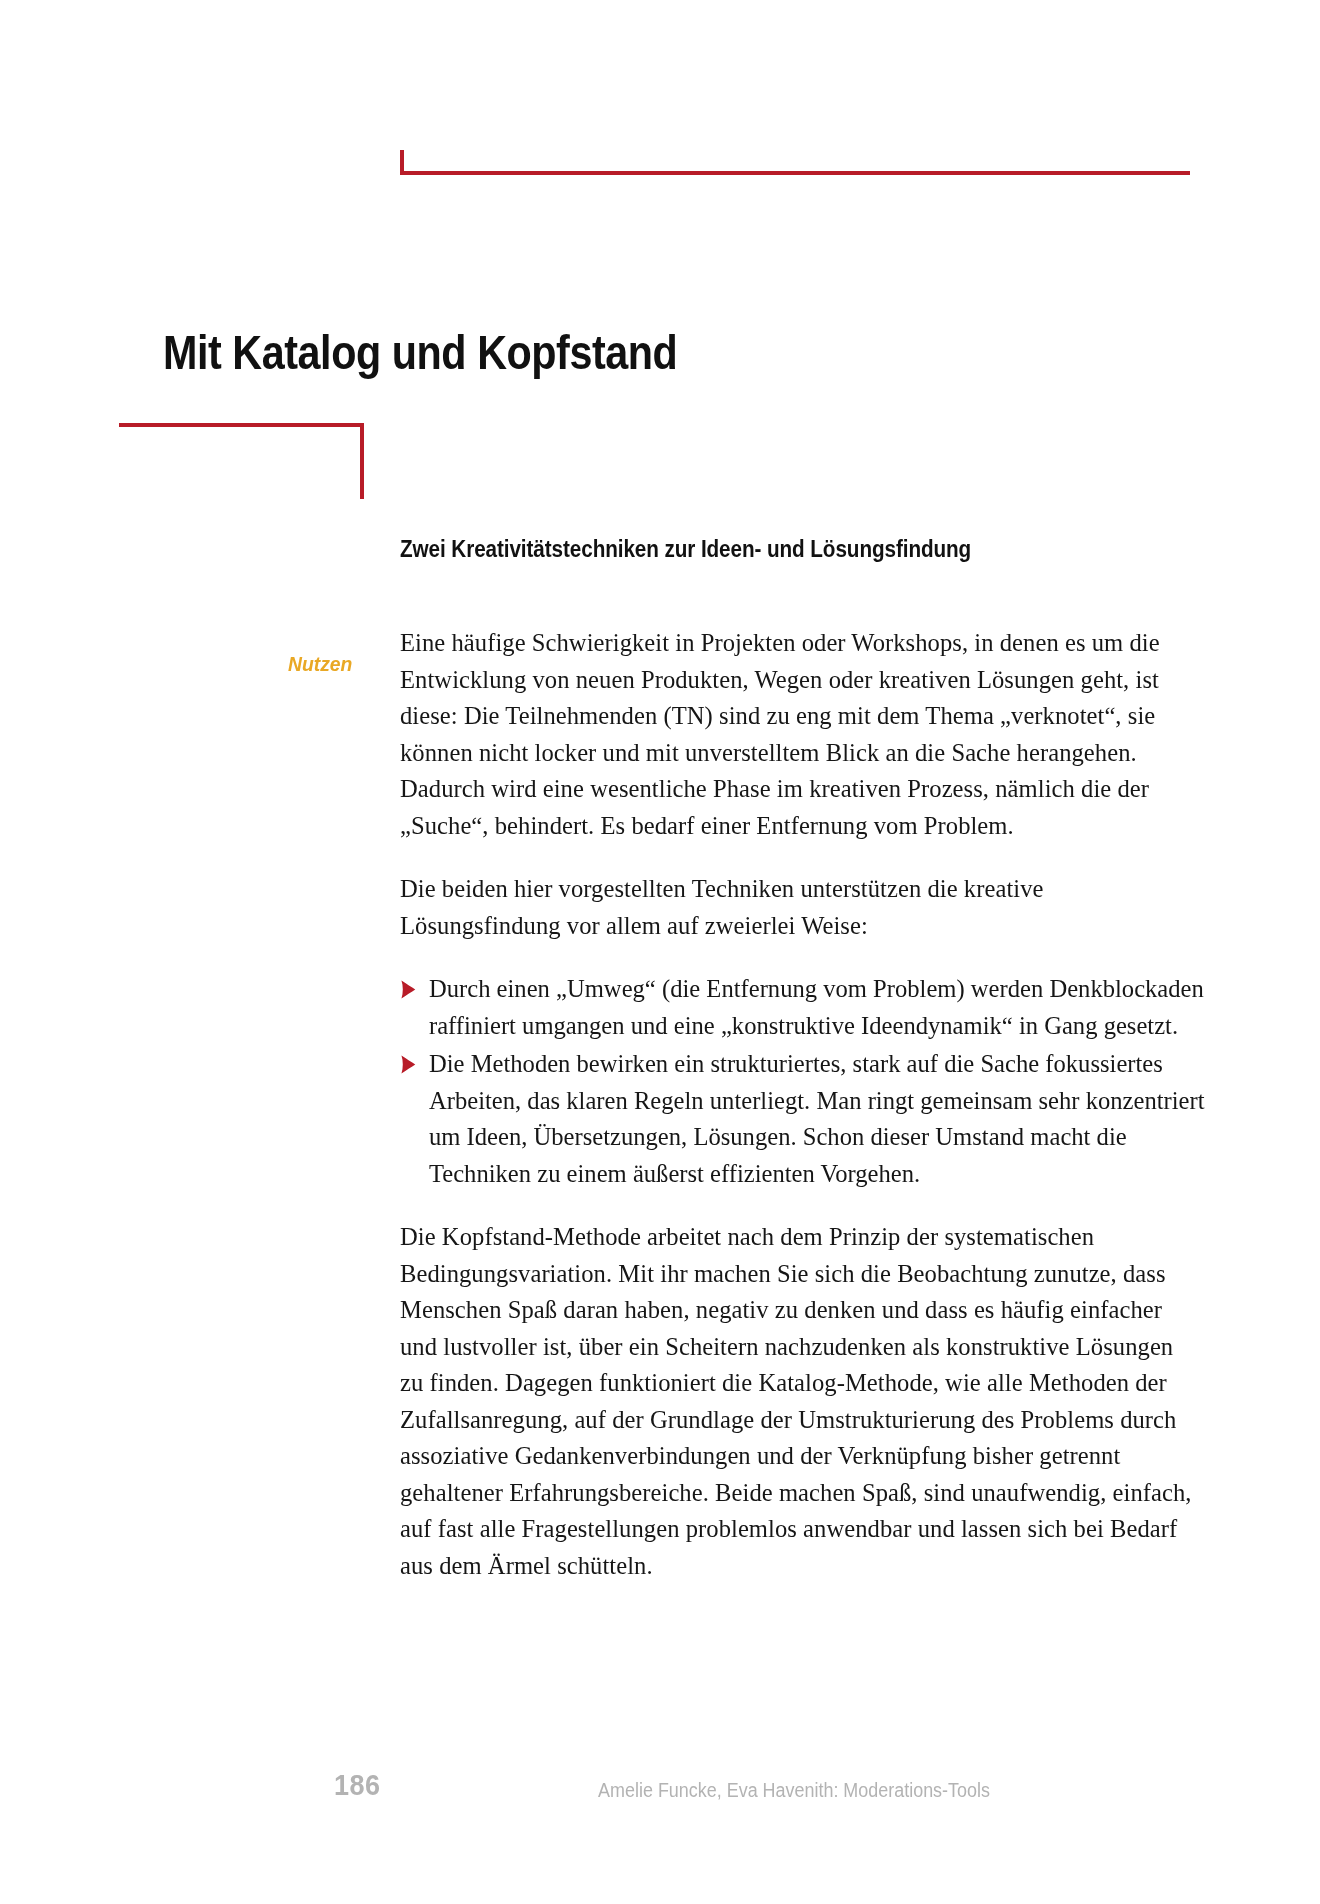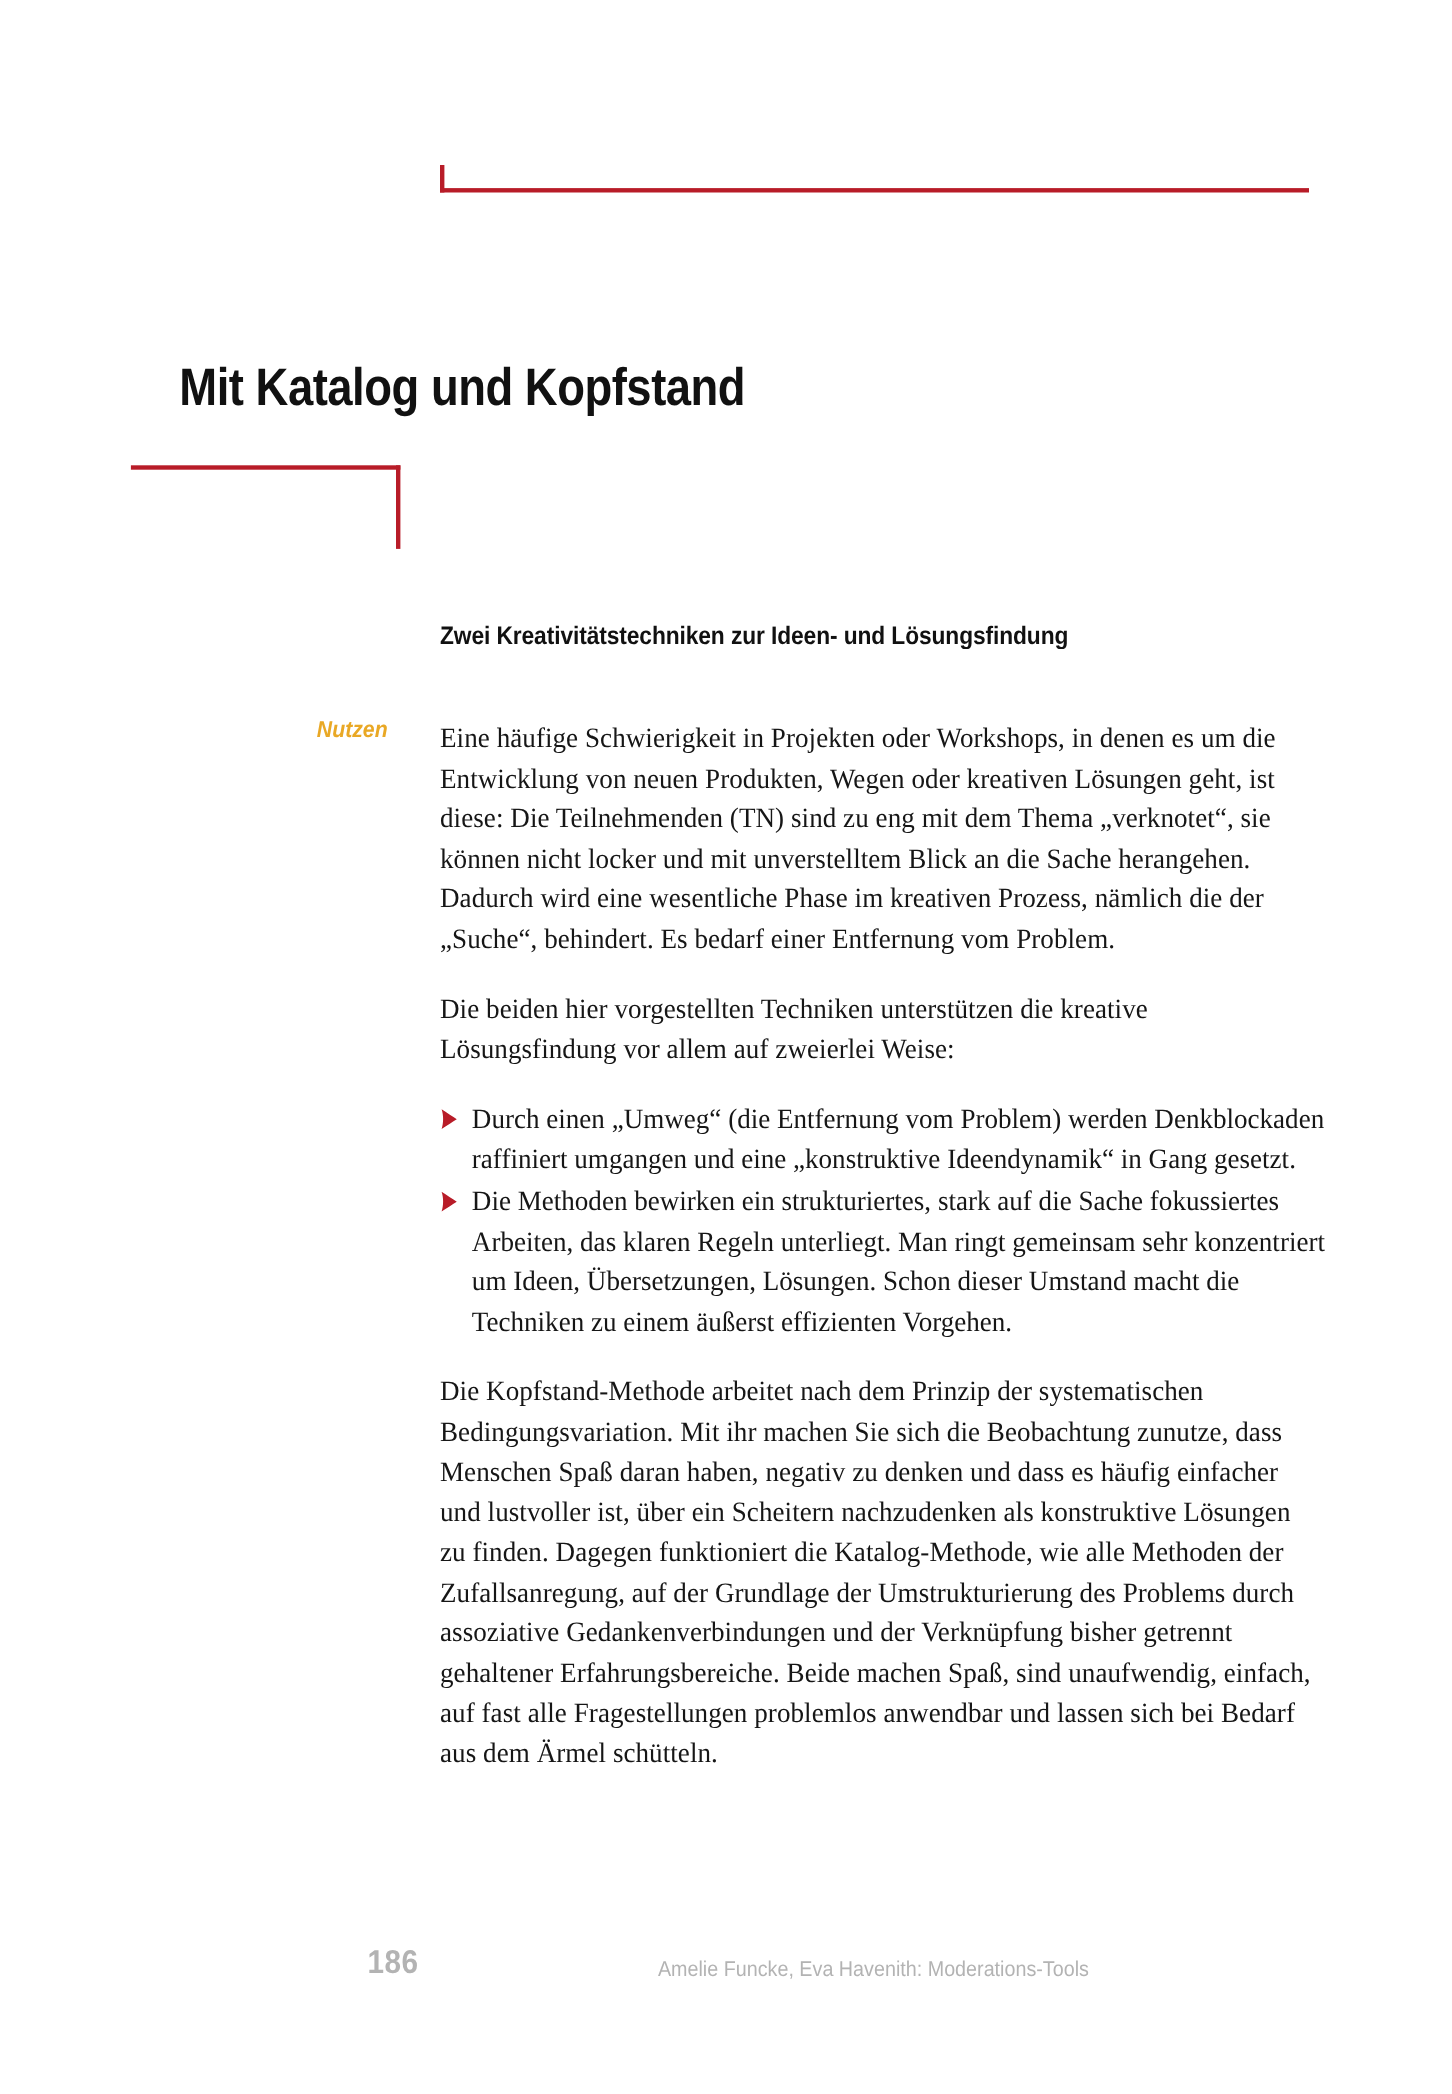--- a/index.html
+++ b/index.html
@@ -70,21 +70,21 @@
     transform-origin: left top;
     color: #111111;
     white-space: nowrap;
     line-height: 1.05;
   }
 
   
   .content {
     position: absolute;
     left: 400px;
-    top: 564px;
+    top: 536px;
     width: 800px;
   }
 
   .subheading {
     font-family: "Liberation Sans Narrow", "Liberation Sans", sans-serif;
     font-weight: bold;
     font-size: 23px;
     letter-spacing: -0.1px;
     transform: scaleX(0.9);
     transform-origin: left top;

